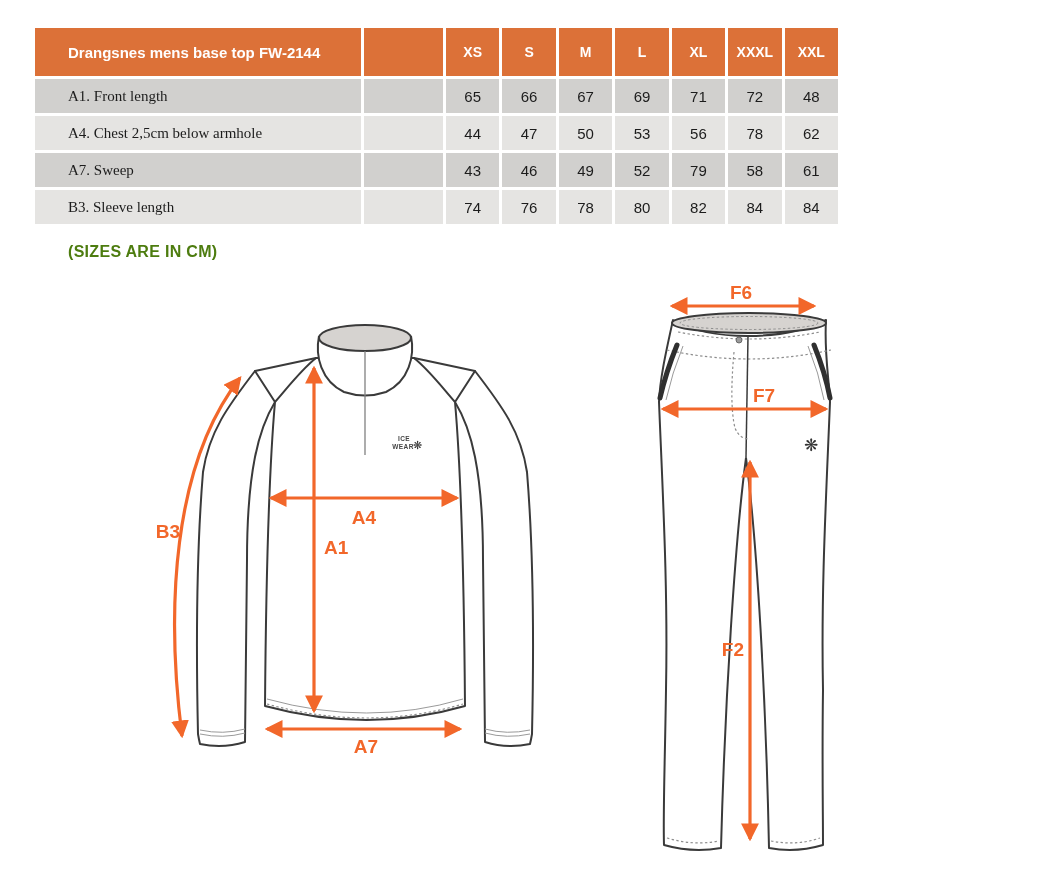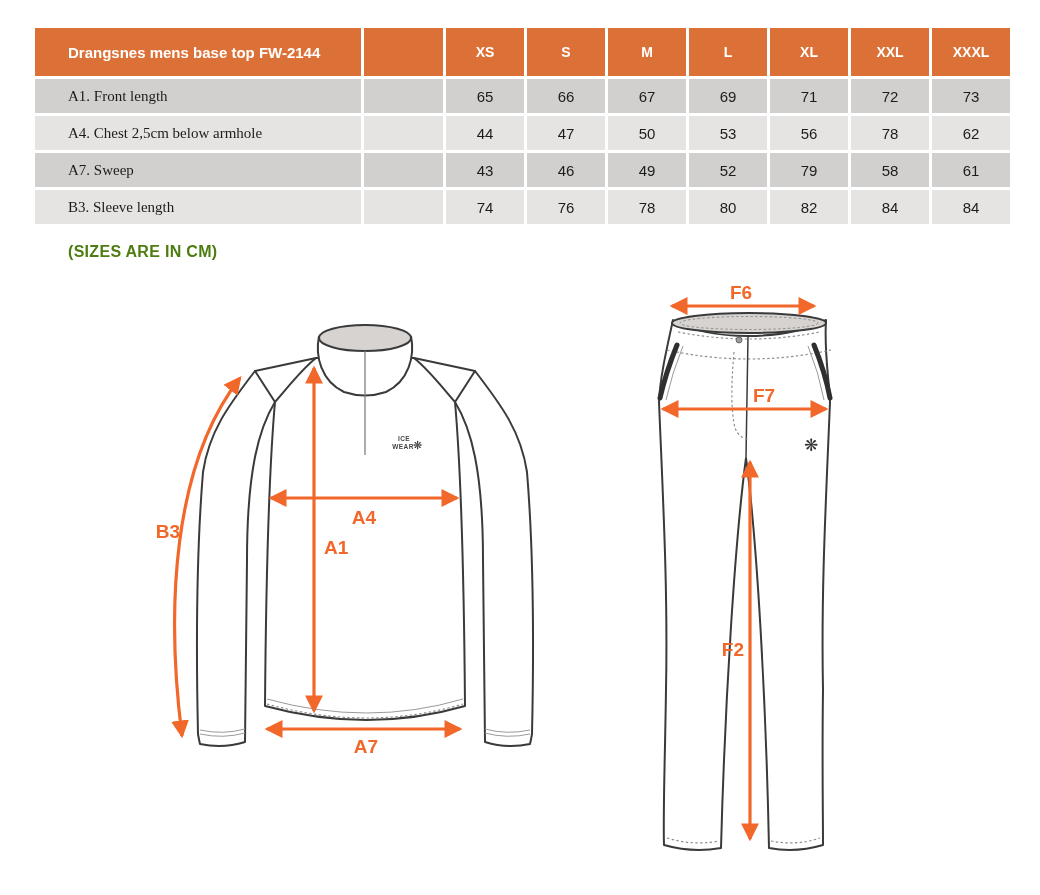--- a/index.html
+++ b/index.html
@@ -2,21 +2,21 @@
 <html><head>
 <meta charset="utf-8">
 <style>
   html,body{margin:0;padding:0;background:#ffffff;}
   .canvas{
     position:relative;width:1040px;height:895px;background:#ffffff;
     font-family:"Liberation Sans", sans-serif;overflow:hidden;
   }
   
   .size-table{
-    position:absolute;left:35px;top:28px;width:975px;
+    position:absolute;left:35px;top:28px;width:803px;
     display:grid;grid-template-columns:326px 79px repeat(7,1fr);
     gap:3px;background:#ffffff;
   }
   .cell{display:flex;align-items:center;justify-content:center;}
   .cell.th{height:48px;background:#DC7138;color:#ffffff;font-weight:bold;font-size:14px;}
   .cell.th.title{justify-content:flex-start;padding-left:33px;font-size:15px;}
   .cell.td{height:34px;color:#1c1c1c;font-size:15px;}
   .cell.td.label{justify-content:flex-start;padding-left:33px;font-size:15px;font-family:Liberation Serif, serif;}
   .cell.dark{background:#D1D0CE;}
   .cell.light{background:#E5E4E2;}
@@ -44,31 +44,31 @@
 <div class="canvas">
 
   <div class="size-table">
       <div class="cell th title">Drangsnes mens base top FW-2144</div>
       <div class="cell th"></div>
       <div class="cell th">XS</div>
       <div class="cell th">S</div>
       <div class="cell th">M</div>
       <div class="cell th">L</div>
       <div class="cell th">XL</div>
+      <div class="cell th">XXXL</div>
       <div class="cell th">XXL</div>
-      <div class="cell th">XXXL</div>
       <div class="cell td label dark">A1. Front length</div>
       <div class="cell td dark"></div>
       <div class="cell td dark">65</div>
       <div class="cell td dark">66</div>
       <div class="cell td dark">67</div>
       <div class="cell td dark">69</div>
       <div class="cell td dark">71</div>
       <div class="cell td dark">72</div>
-      <div class="cell td dark">73</div>
+      <div class="cell td dark">48</div>
       <div class="cell td label light">A4. Chest 2,5cm below armhole</div>
       <div class="cell td light"></div>
       <div class="cell td light">44</div>
       <div class="cell td light">47</div>
       <div class="cell td light">50</div>
       <div class="cell td light">53</div>
       <div class="cell td light">56</div>
       <div class="cell td light">78</div>
       <div class="cell td light">62</div>
       <div class="cell td label dark">A7. Sweep</div>

